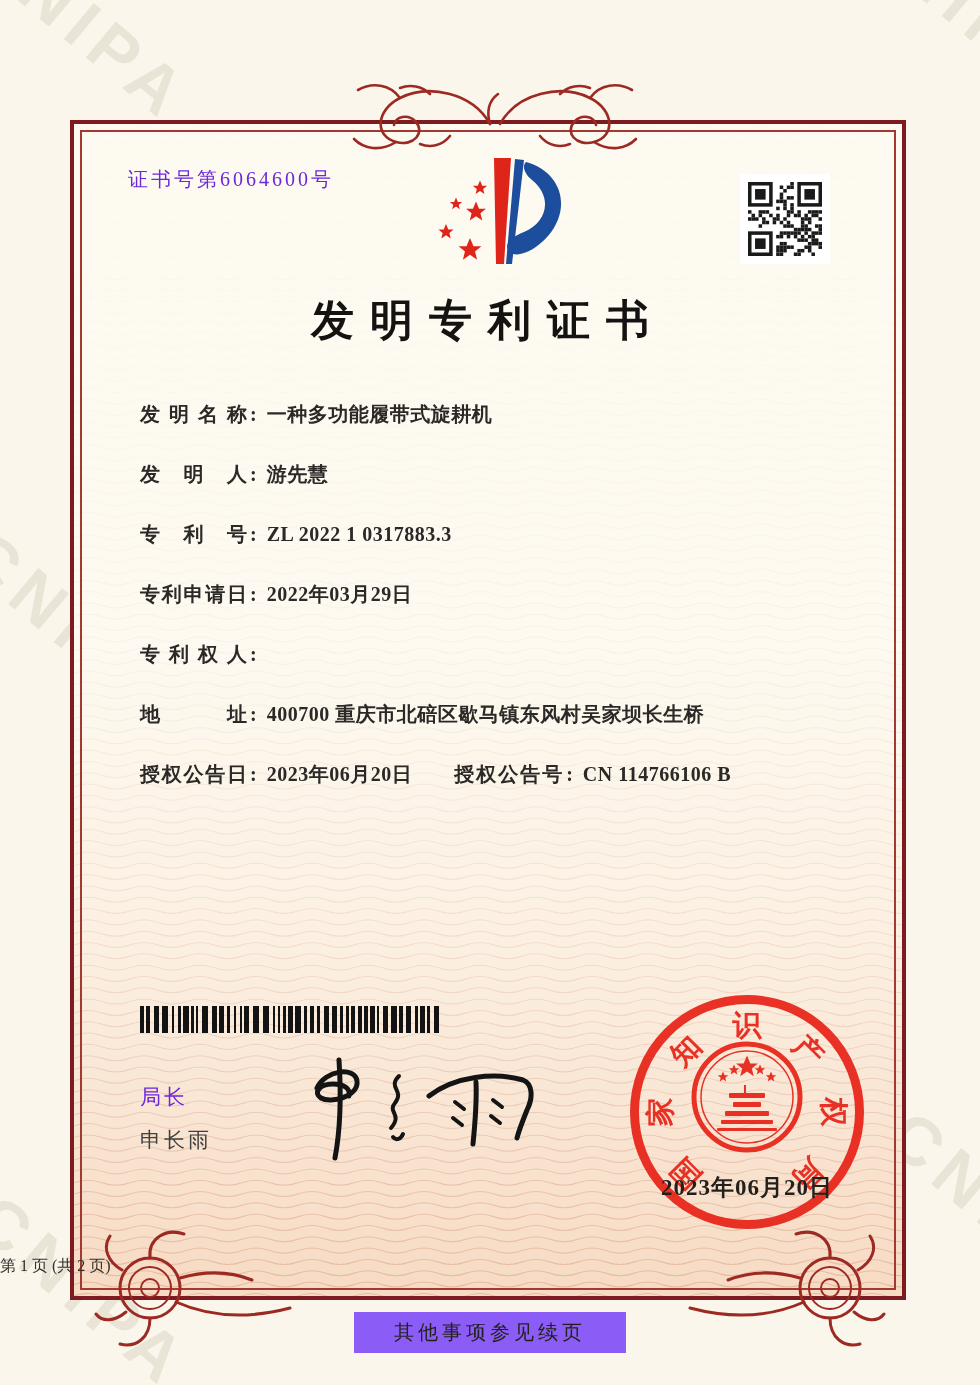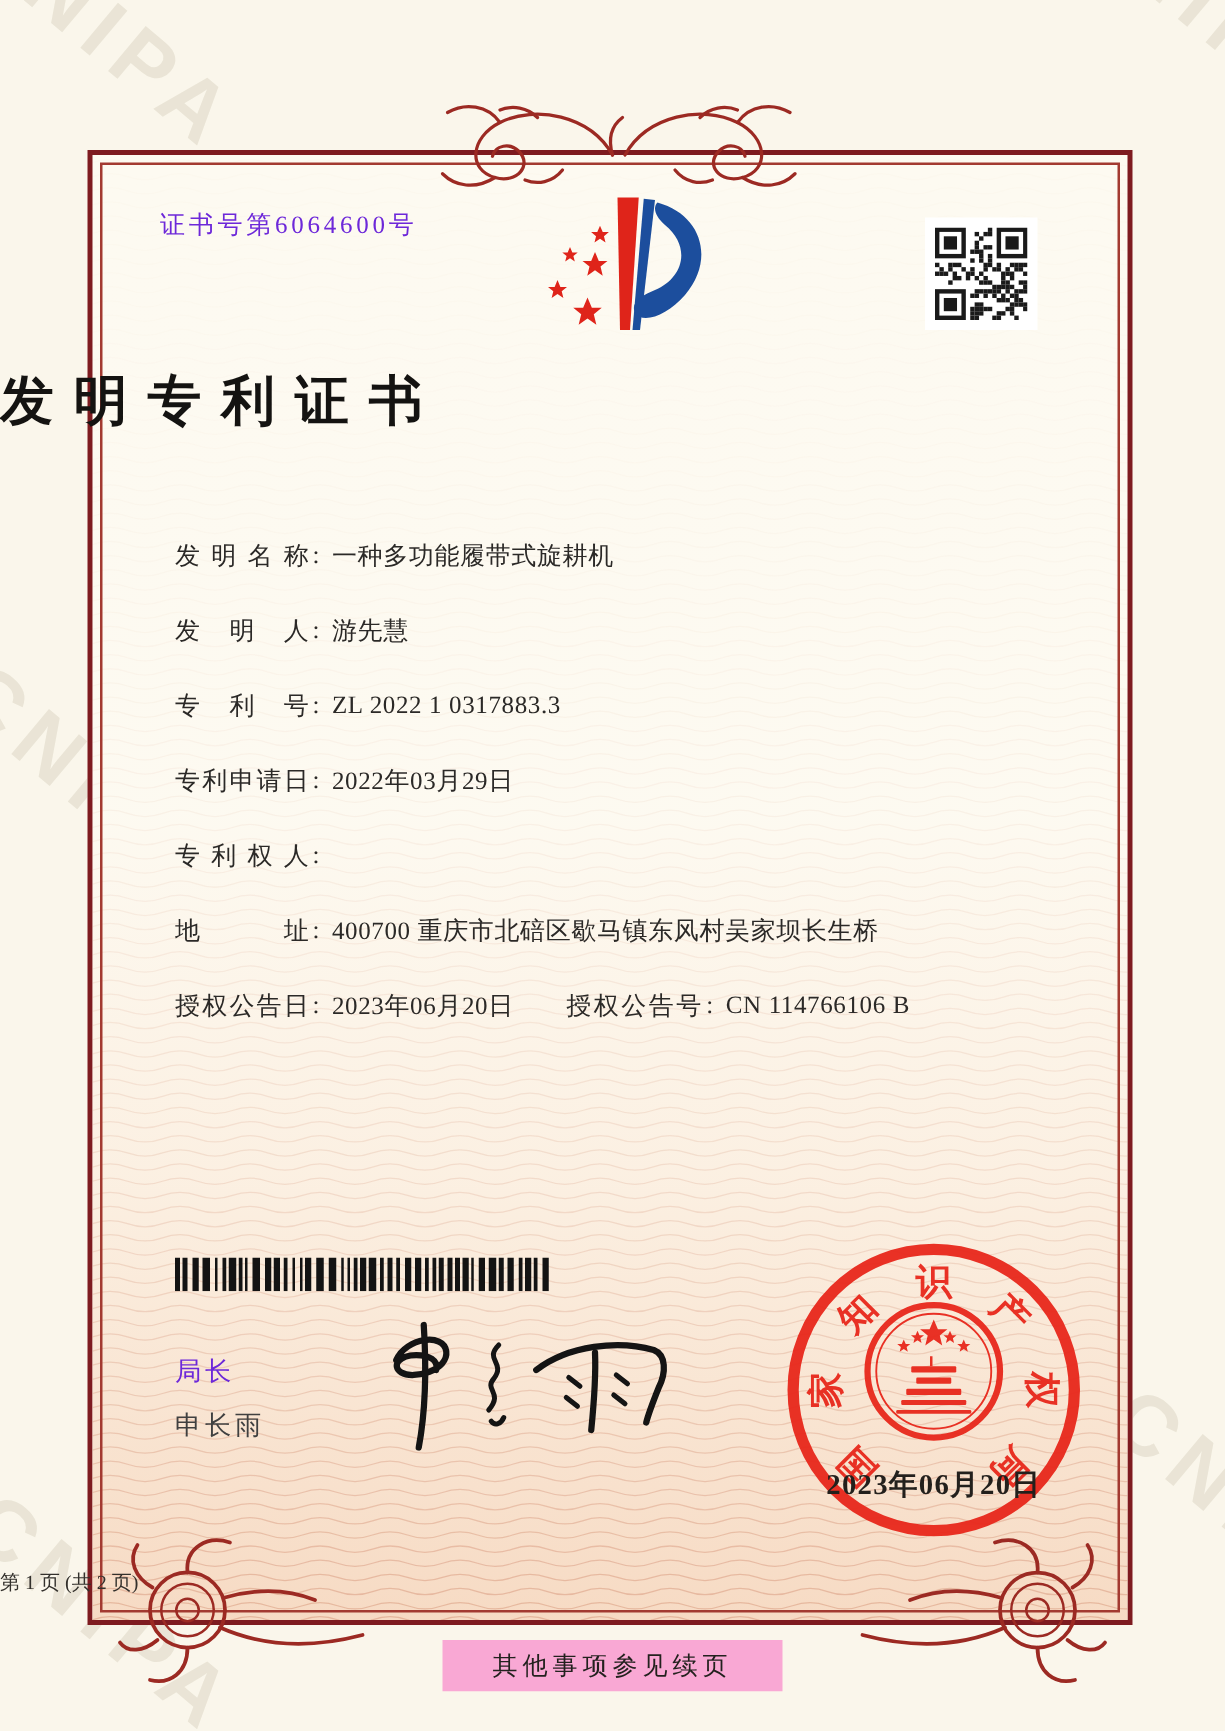--- a/index.html
+++ b/index.html
@@ -22,24 +22,24 @@
 
   
   .flourish{position:absolute;pointer-events:none;}
 
   .cert-no{position:absolute;left:128px;top:166px;font-size:20px;color:#6d28d9;letter-spacing:3px;}
 
   .logo{position:absolute;left:416px;top:146px;width:156px;height:144px;}
   .qr-box{position:absolute;left:740px;top:174px;width:90px;height:90px;background:#ffffff;
           display:flex;align-items:center;justify-content:center;}
 
-  .title{position:absolute;left:0;top:292px;width:976px;
+  .title{position:absolute;left:0;top:292px;width:976px;text-align:center;
          font-size:43px;font-weight:bold;color:#141311;letter-spacing:16px;}
 
-  .fields{position:absolute;left:140px;top:414px;width:740px;}
+  .fields{position:absolute;left:140px;top:384px;width:740px;font-weight:bold;}
   .field-row{height:60px;display:flex;align-items:center;font-size:20px;color:#2b2927;}
   .f-label{display:inline-block;width:108px;text-align:justify;text-align-last:justify;letter-spacing:1px;}
   .f-colon{margin:0 10px 0 2px;}
   .f-value{letter-spacing:0.5px;}
   .grant-right{display:flex;align-items:center;margin-left:42px;}
   .grant-right .f-label2{letter-spacing:2px;}
 
   .paras{position:absolute;left:136px;top:810px;width:742px;font-size:17.5px;color:#2e2b28;
          line-height:31px;text-align:justify;}
   .paras p{margin:0 0 8px 0;text-indent:2em;}
@@ -58,21 +58,21 @@
   .seal-ch{position:absolute;left:50%;top:50%;width:34px;height:34px;margin:-17px 0 0 -17px;
            display:flex;align-items:center;justify-content:center;
            font-size:29px;font-weight:bold;color:#e8261a;transform-origin:center;}
   .seal-emblem{position:absolute;left:57px;top:44px;}
   .seal-date{position:absolute;left:0;bottom:26px;width:100%;text-align:center;
              font-size:23px;color:#161412;letter-spacing:1px;font-weight:bold;}
 
   .page-info{position:absolute;left:0;top:1256px;width:976px;text-align:left;font-size:16px;color:#33302c;}
 
   .cont-note{position:absolute;left:50%;top:1312px;transform:translateX(-50%);
-             background:#f9a8d4;padding:7px 40px;font-size:20px;color:#23211e;letter-spacing:4px;}
+             background:#8b5cf6;padding:7px 40px;font-size:20px;color:#23211e;letter-spacing:4px;}
 </style>
 </head>
 <body>
 
 <div class="page">
 
   <div class="wm" style="left:-45px;top:-15px">CNIPA</div>
   <div class="wm" style="left:833px;top:-38px">CNIPA</div>
   <div class="wm" style="left:592px;top:412px">CNIPA</div>
   <div class="wm" style="left:-55px;top:588px">CNIPA</div>

